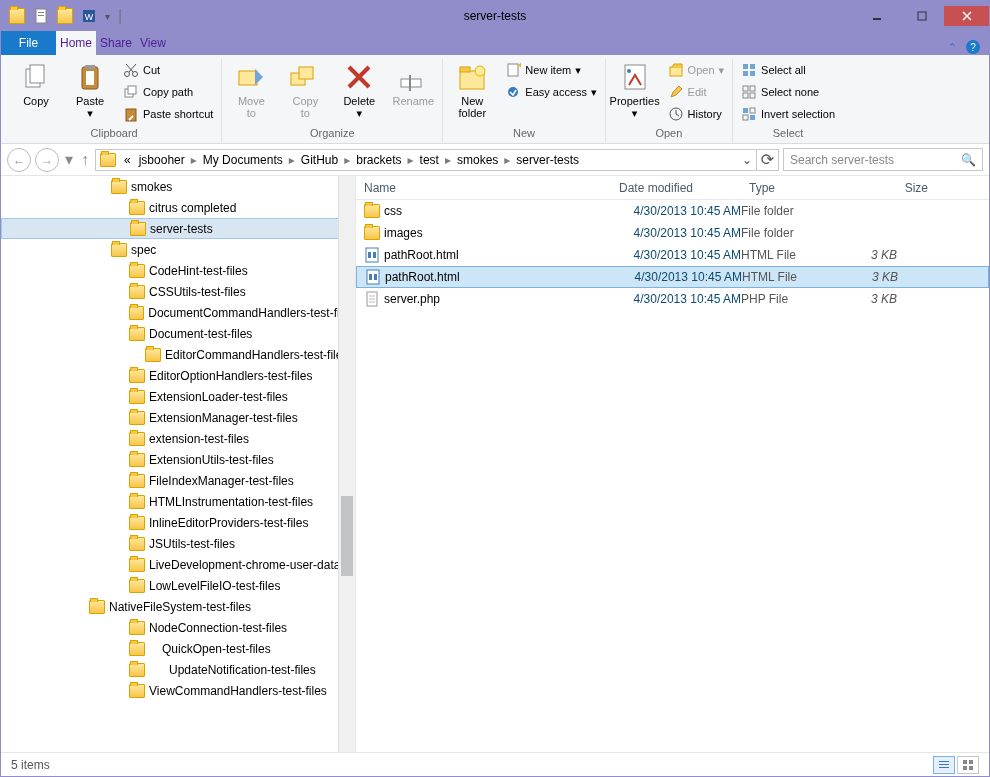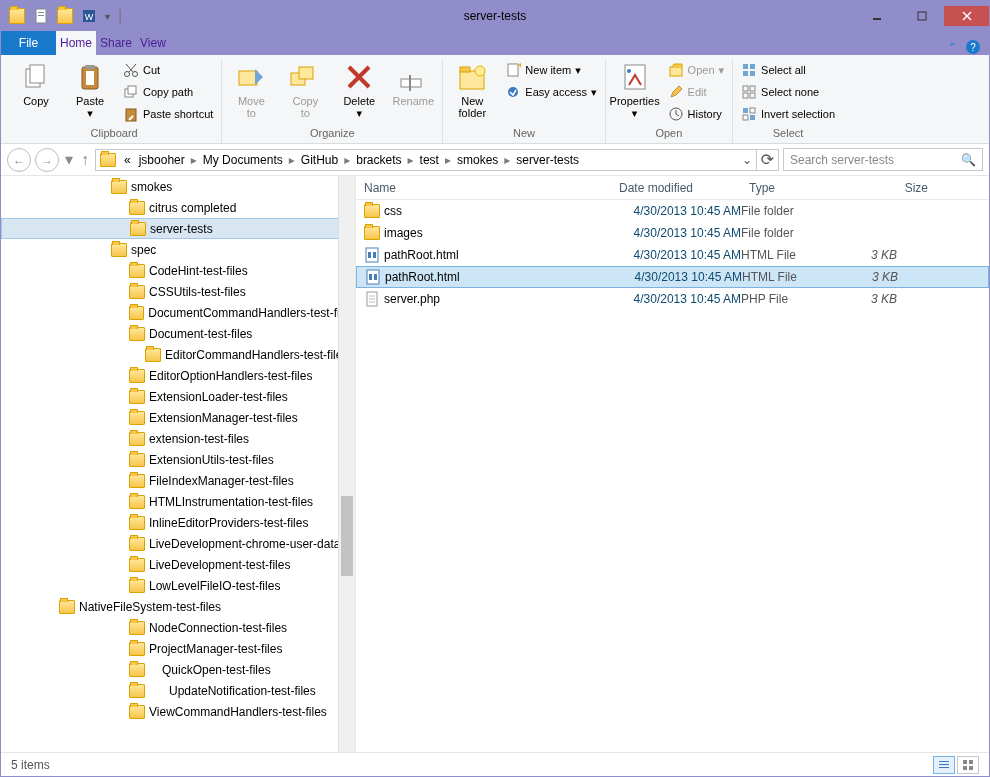--- a/index.html
+++ b/index.html
@@ -383,41 +383,37 @@
           <div class="row" style="padding-left: 128px;">
             <span class="folder-ico"></span>
             <span>HTMLInstrumentation-test-files</span>
           </div>
           <div class="row" style="padding-left: 128px;">
             <span class="folder-ico"></span>
             <span>InlineEditorProviders-test-files</span>
           </div>
           <div class="row" style="padding-left: 128px;">
             <span class="folder-ico"></span>
+            <span>JSUtils-test-files</span>
+          </div>
+          <div class="row" style="padding-left: 128px;">
+            <span class="folder-ico"></span>
             <span>LiveDevelopment-chrome-user-data</span>
           </div>
           <div class="row" style="padding-left: 128px;">
             <span class="folder-ico"></span>
-            <span>LiveDevelopment-test-files</span>
-          </div>
-          <div class="row" style="padding-left: 128px;">
-            <span class="folder-ico"></span>
             <span>LowLevelFileIO-test-files</span>
           </div>
-          <div class="row" style="padding-left: 58px;">
+          <div class="row" style="padding-left: 88px;">
             <span class="folder-ico"></span>
             <span>NativeFileSystem-test-files</span>
           </div>
           <div class="row" style="padding-left: 128px;">
             <span class="folder-ico"></span>
             <span>NodeConnection-test-files</span>
-          </div>
-          <div class="row" style="padding-left: 128px;">
-            <span class="folder-ico"></span>
-            <span>ProjectManager-test-files</span>
           </div>
           <div class="row" style="padding-left: 128px; gap: 17px;">
             <span class="folder-ico"></span>
             <span>QuickOpen-test-files</span>
           </div>
           <div class="row" style="padding-left: 128px; gap: 24px;">
             <span class="folder-ico"></span>
             <span>UpdateNotification-test-files</span>
           </div>
           <div class="row" style="padding-left: 128px;">

